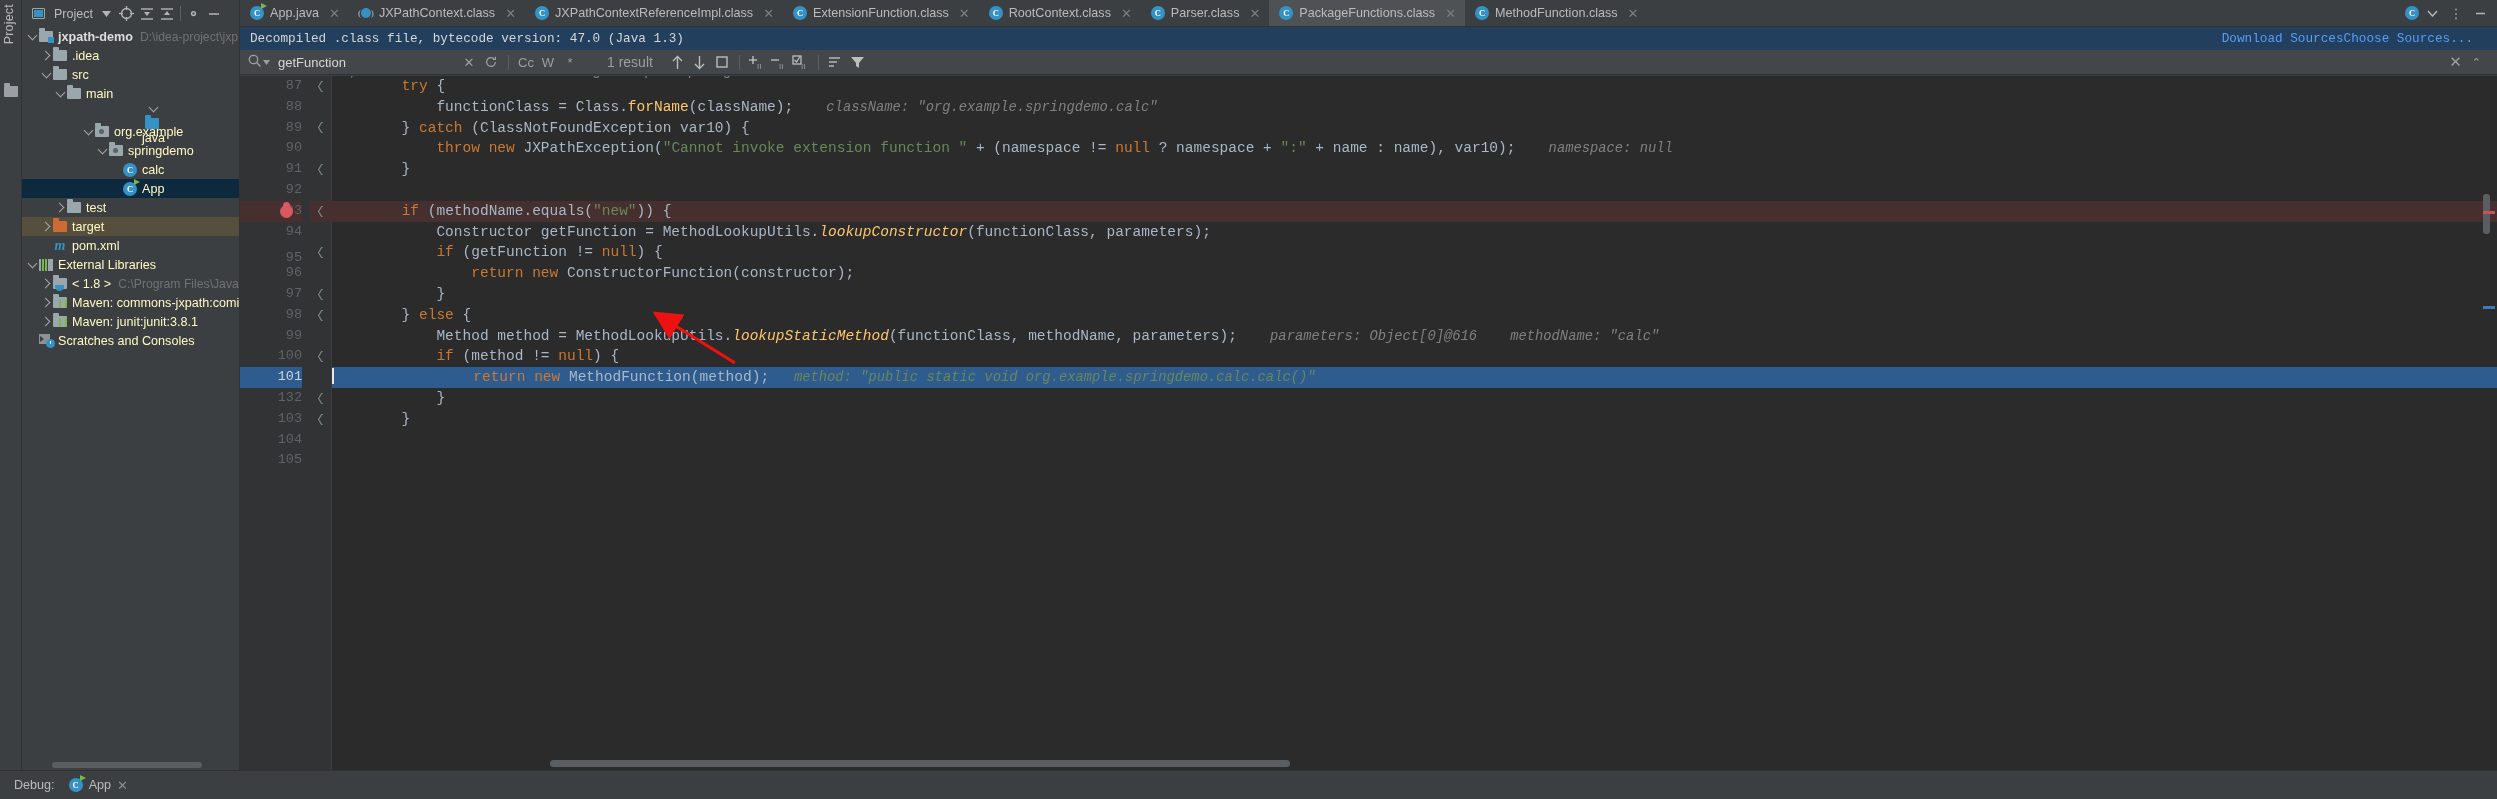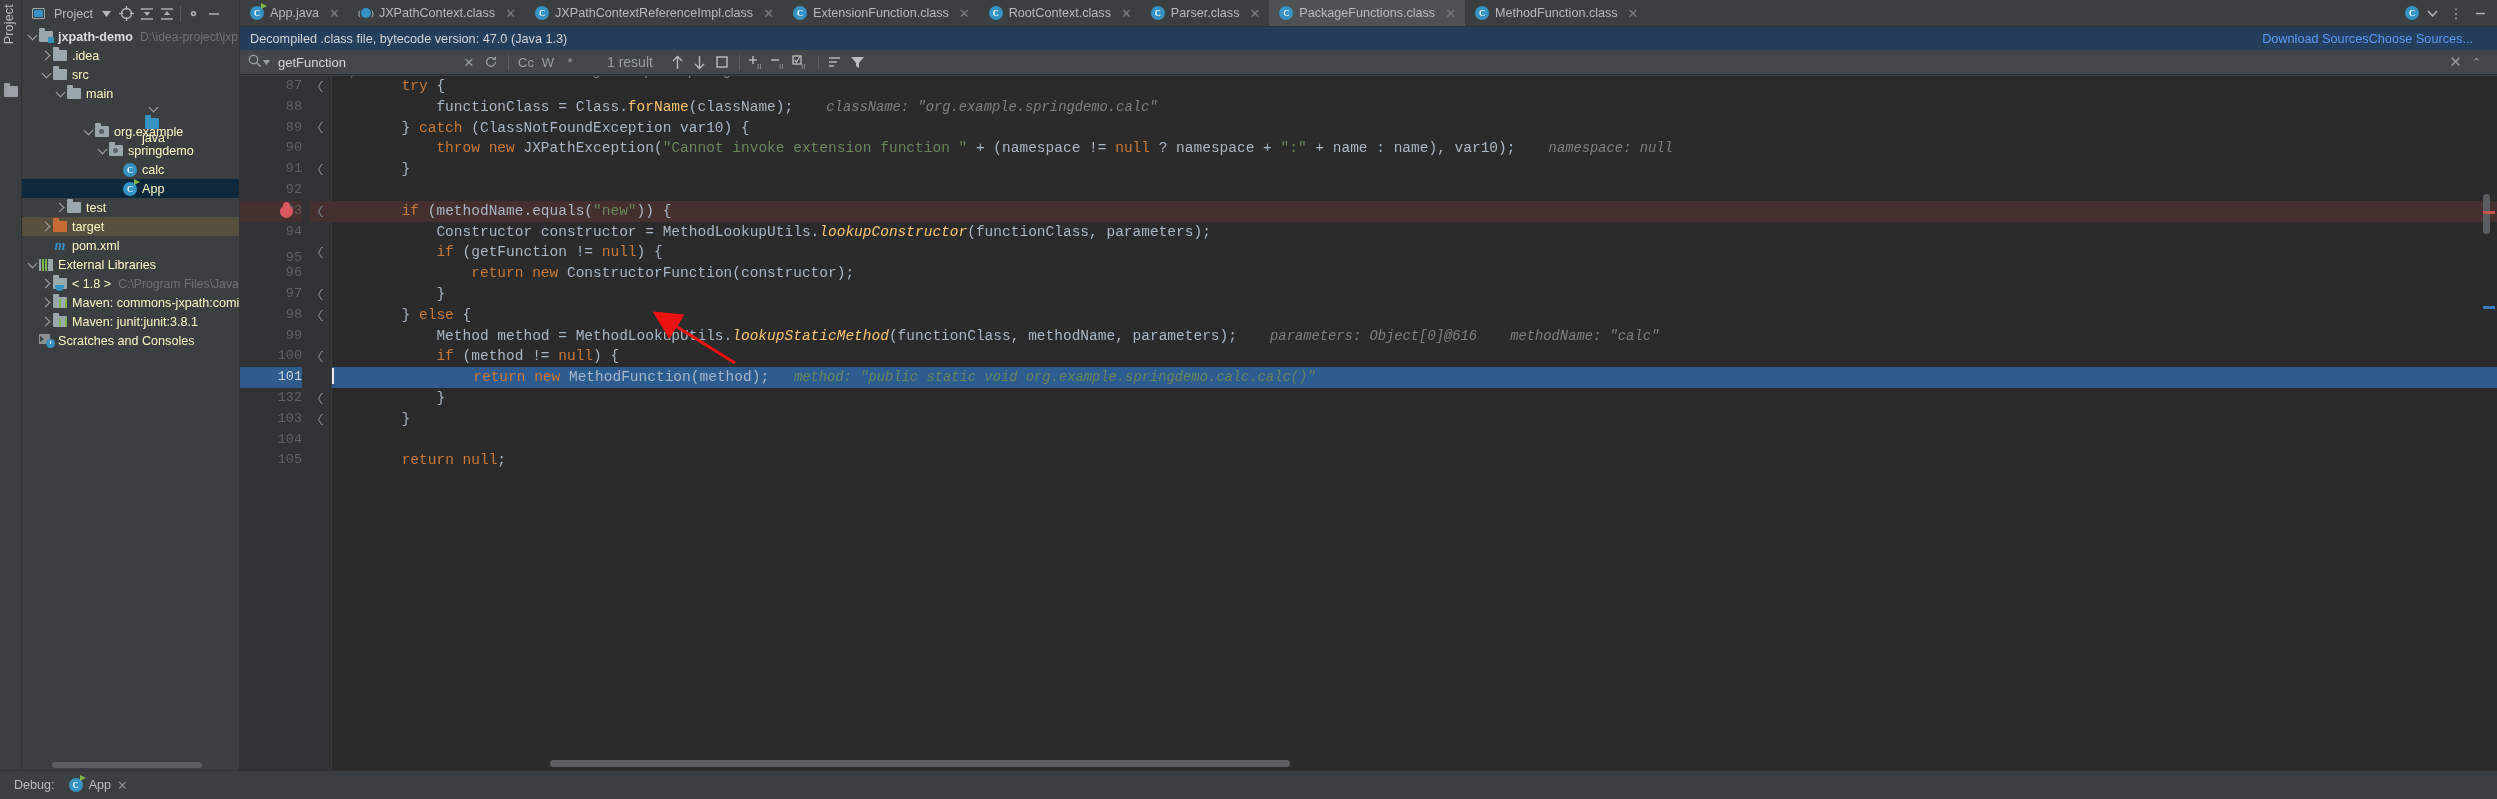--- a/index.html
+++ b/index.html
@@ -130,21 +130,21 @@
   .tabicon.lib:before{content:"(";position:absolute;left:-1px;color:#9aa7ad;}
   .tabicon.lib:after{content:")";position:absolute;right:-1px;color:#9aa7ad;}
   .tabicon.lib span{ width:10px;height:10px;border-radius:50%;background:#3592c4;display:block;}
   .tabend { margin-left:auto; display:flex; align-items:center; gap: 2px; padding-right: 6px; }
   .tb-btn { width: 22px; height: 24px; display:flex;align-items:center;justify-content:center; color:#b4b4b4; font-size: 13px;}
 
   
   .banner {
     position: absolute; left: 240px; top: 27px; right: 0; height: 23px;
     background: #223f5e; display: flex; align-items: center;
-    padding: 0 10px; font-size: 12.7px; color: #d6d6d6;
+    padding: 0 10px; font-size: 12.7px; color: #d6d6d6; font-family: Liberation Mono, monospace;
   }
   .banner .links { margin-left: auto; display: flex; padding-right: 14px; }
   .banner .links a { color: #589df6; text-decoration: none; font-size: 12.7px;}
 
   
   .findbar {
     position: absolute; left: 240px; top: 50px; right: 0; height: 25px;
     background: #434749; display: flex; align-items: center; padding: 0 8px;
     border-bottom: 1px solid #2f3234;
   }
@@ -679,32 +679,31 @@
     </div>
 
     <div class="codelines" id="codelines">
         <div class="ln" style="position: absolute; top: 0px; left: 0px; right: 0px;"><span class="white">        </span><span class="kw">try</span><span class="white"> {</span></div>
         <div class="ln" style="position: absolute; top: 20.8px; left: 0px; right: 0px;"><span class="white">            functionClass = Class.</span><span class="meth">forName</span><span class="white">(className);</span><span class="hint">    className: "org.example.springdemo.calc"</span></div>
         <div class="ln" style="position: absolute; top: 41.6px; left: 0px; right: 0px;"><span class="white">        } </span><span class="kw">catch</span><span class="white"> (ClassNotFoundException var10) {</span></div>
         <div class="ln" style="position: absolute; top: 62.4px; left: 0px; right: 0px;"><span class="white">            </span><span class="kw">throw new</span><span class="white"> JXPathException(</span><span class="str">"Cannot invoke extension function "</span><span class="white"> + (namespace != </span><span class="kw">null</span><span class="white"> ? namespace + </span><span class="str">":"</span><span class="white"> + name : name), var10);</span><span class="hint">    namespace: null</span></div>
         <div class="ln" style="position: absolute; top: 83.2px; left: 0px; right: 0px;"><span class="white">        }</span></div>
         <div class="ln" style="position: absolute; top: 104px; left: 0px; right: 0px;"></div>
         <div class="ln hl-red" style="position: absolute; top: 124.8px; left: 0px; right: 0px;"><span class="white">        </span><span class="kw">if</span><span class="white"> (methodName.equals(</span><span class="str">"new"</span><span class="white">)) {</span></div>
-        <div class="ln" style="position: absolute; top: 145.6px; left: 0px; right: 0px;"><span class="white">            Constructor constructor = MethodLookupUtils.</span><span class="meth italic">lookupConstructor</span><span class="white">(functionClass, parameters);</span></div>
+        <div class="ln" style="position: absolute; top: 145.6px; left: 0px; right: 0px;"><span class="white">            Constructor getFunction = MethodLookupUtils.</span><span class="meth italic">lookupConstructor</span><span class="white">(functionClass, parameters);</span></div>
         <div class="ln" style="position: absolute; top: 166.4px; left: 0px; right: 0px;"><span class="white">            </span><span class="kw">if</span><span class="white"> (getFunction != </span><span class="kw">null</span><span class="white">) {</span></div>
         <div class="ln" style="position: absolute; top: 187.2px; left: 0px; right: 0px;"><span class="white">                </span><span class="kw">return new</span><span class="white"> ConstructorFunction(constructor);</span></div>
         <div class="ln" style="position: absolute; top: 208px; left: 0px; right: 0px;"><span class="white">            }</span></div>
         <div class="ln" style="position: absolute; top: 228.8px; left: 0px; right: 0px;"><span class="white">        } </span><span class="kw">else</span><span class="white"> {</span></div>
         <div class="ln" style="position: absolute; top: 249.6px; left: 0px; right: 0px;"><span class="white">            Method method = MethodLookupUtils.</span><span class="meth italic">lookupStaticMethod</span><span class="white">(functionClass, methodName, parameters);</span><span class="hint">    parameters: Object[0]@616</span><span class="hint">    methodName: "calc"</span></div>
         <div class="ln" style="position: absolute; top: 270.4px; left: 0px; right: 0px;"><span class="white">            </span><span class="kw">if</span><span class="white"> (method != </span><span class="kw">null</span><span class="white">) {</span></div>
         <div class="ln hl-blue" style="position: absolute; top: 291.2px; left: 0px; right: 0px;"><span class="caretbar"></span><span class="white">                </span><span class="kw">return new</span><span class="white"> MethodFunction(method);</span><span class="hint2">   method: "public static void org.example.springdemo.calc.calc()"</span></div>
         <div class="ln" style="position: absolute; top: 312px; left: 0px; right: 0px;"><span class="white">            }</span></div>
         <div class="ln" style="position: absolute; top: 332.8px; left: 0px; right: 0px;"><span class="white">        }</span></div>
         <div class="ln" style="position: absolute; top: 353.6px; left: 0px; right: 0px;"></div>
-        <div class="ln" style="position: absolute; top: 374.4px; left: 0px; right: 0px;"><span class="white">        </span><span class="kw">return null</span><span class="white">;</span></div>
       </div>
 
     <svg class="red-arrow" width="2257" height="723">
       <defs>
         <marker id="ah" markerWidth="9" markerHeight="9" refX="7" refY="4.5" orient="auto">
           <polygon points="0,0 9,4.5 0,9" fill="#ee1111"></polygon>
         </marker>
       </defs>
       <line x1="495" y1="287" x2="418" y2="239" stroke="#ee1111" stroke-width="3.2" marker-end="url(#ah)"></line>
     </svg>

